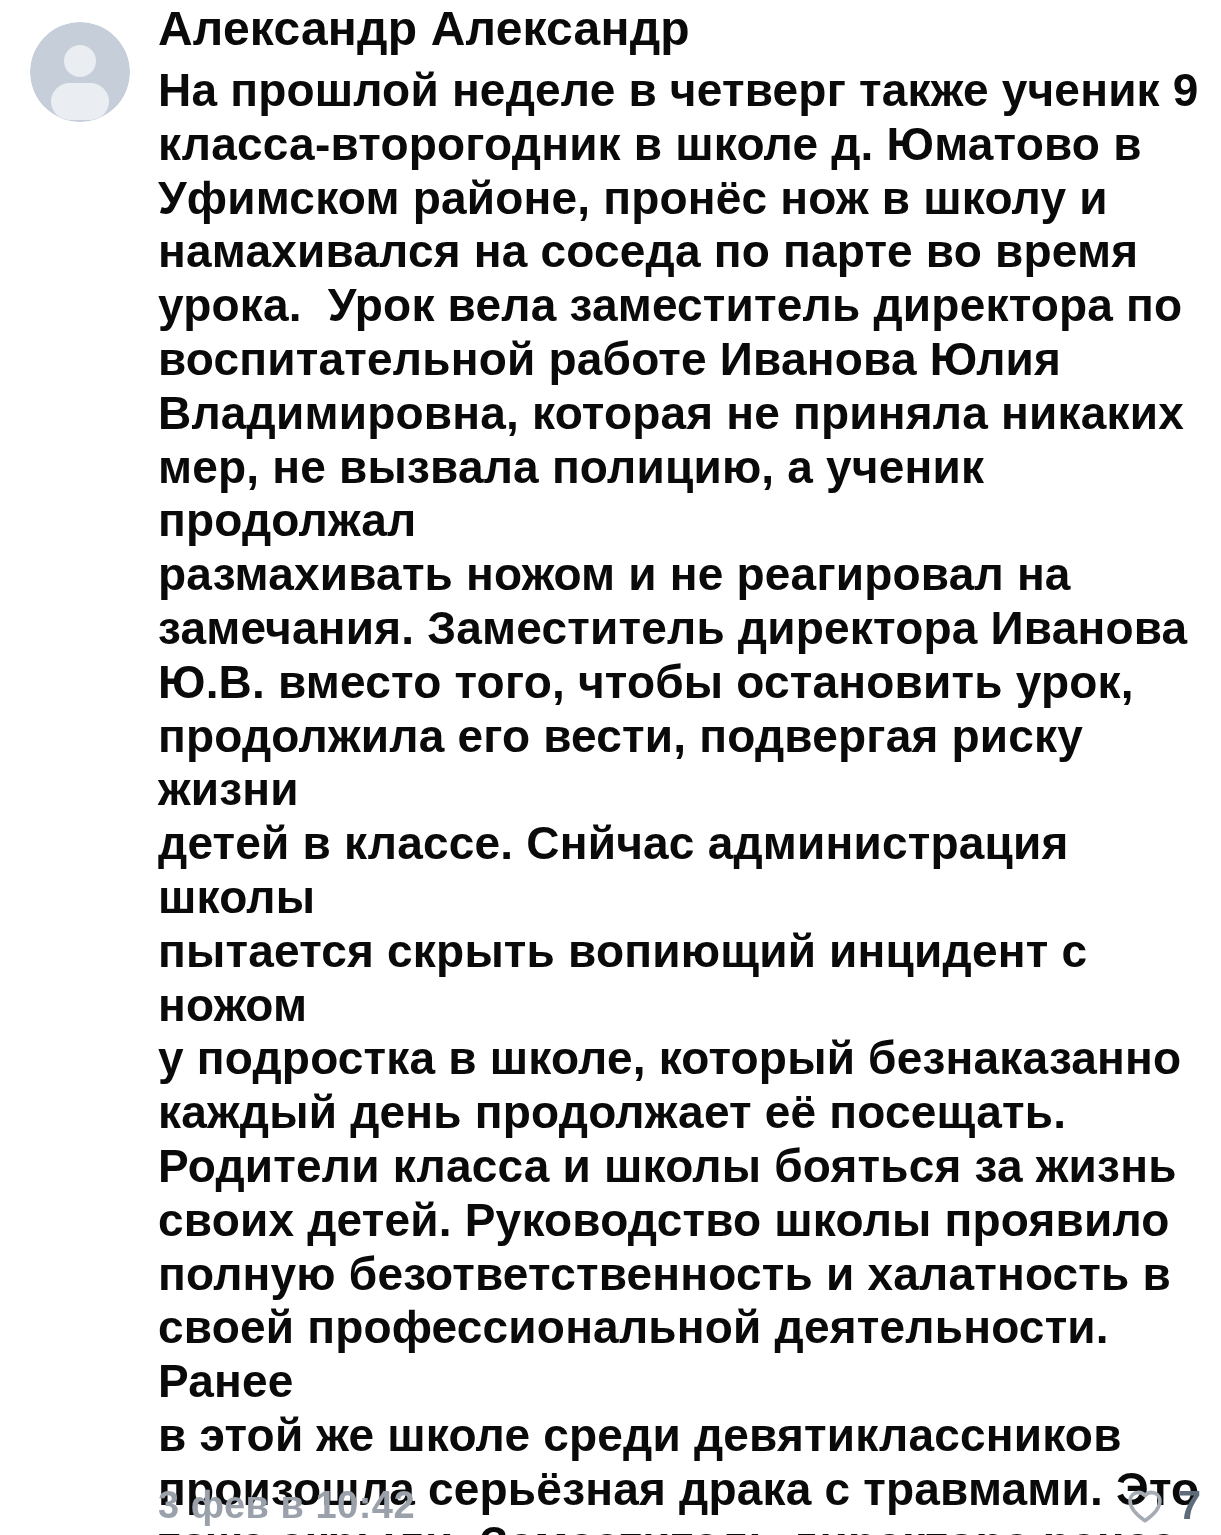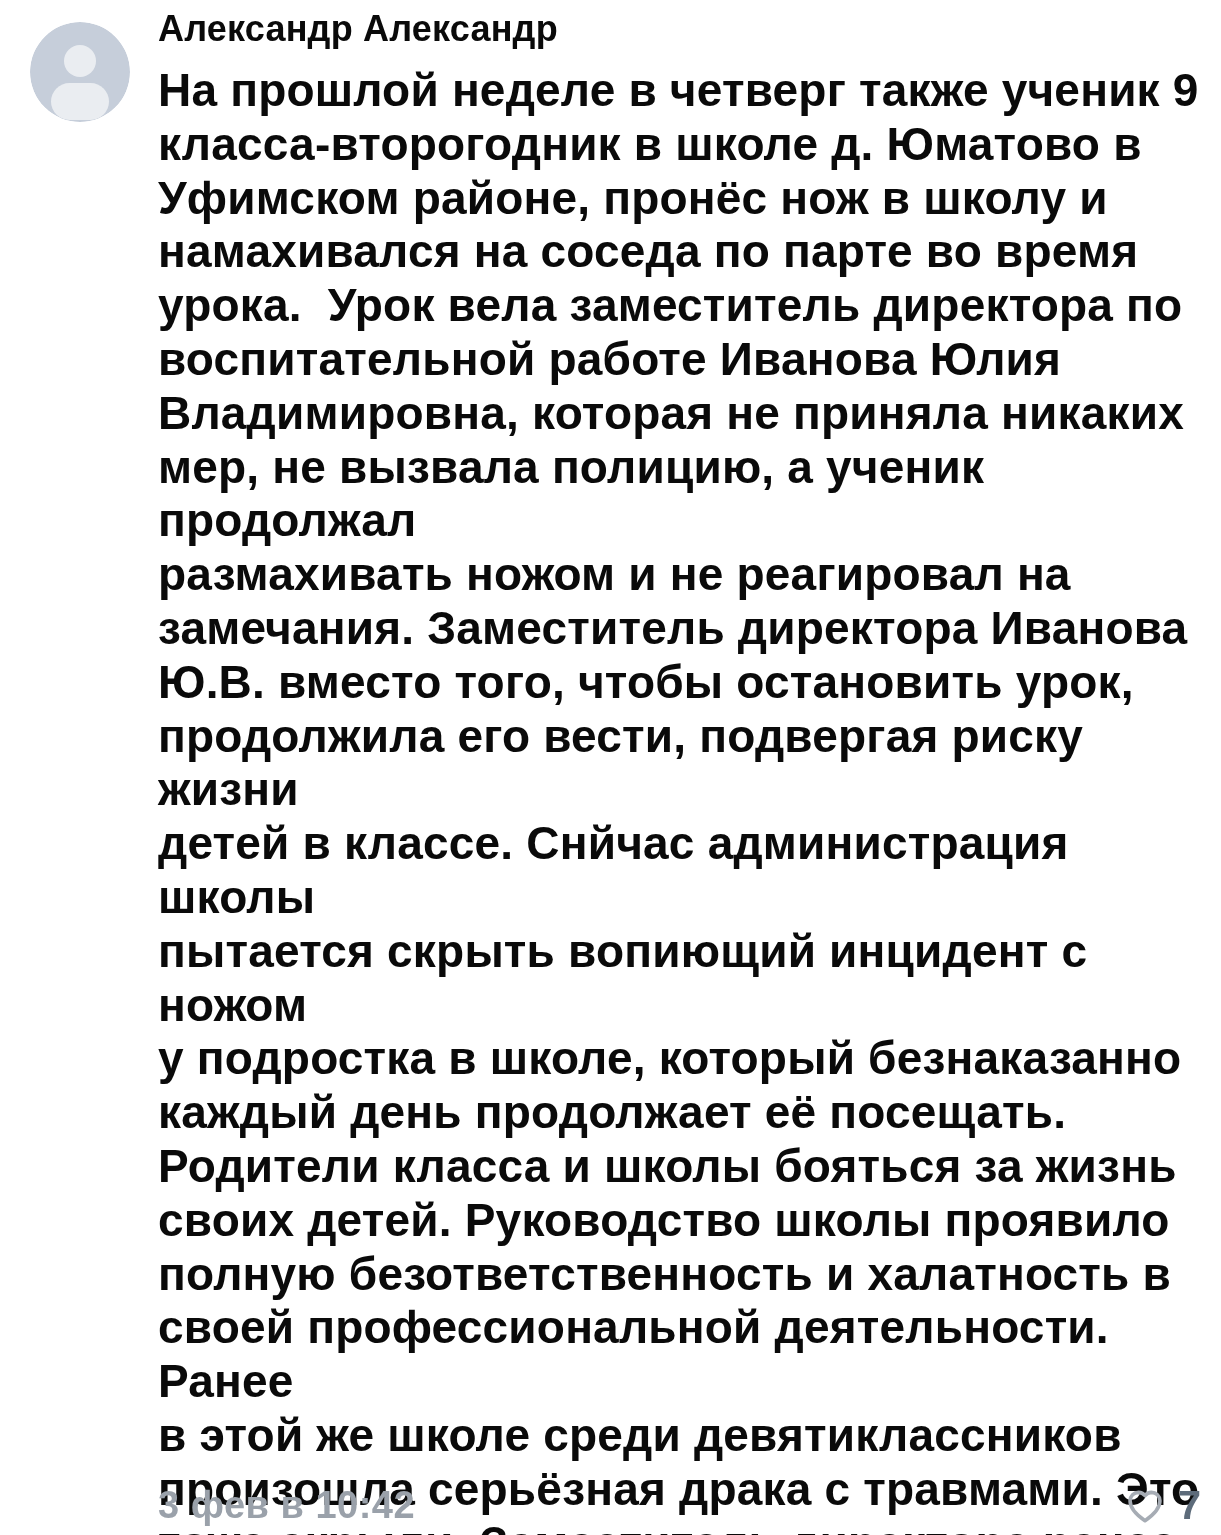--- a/index.html
+++ b/index.html
@@ -29,21 +29,21 @@
   .avatar svg { display: block; width: 100%; height: 100%; }
   .content {
     position: absolute;
     left: 158px;
     top: 0;
     width: 1045px;
   }
   .author {
     position: relative;
     margin-top: 6px;
-    font-size: 36px;
+    font-size: 48px;
     line-height: 46px;
     font-weight: 700;
     color: #0a0a0a;
     letter-spacing: 0.2px;
     white-space: nowrap;
   }
   .comment-text {
     position: relative;
     margin-top: 12px;
     font-size: 46px;

